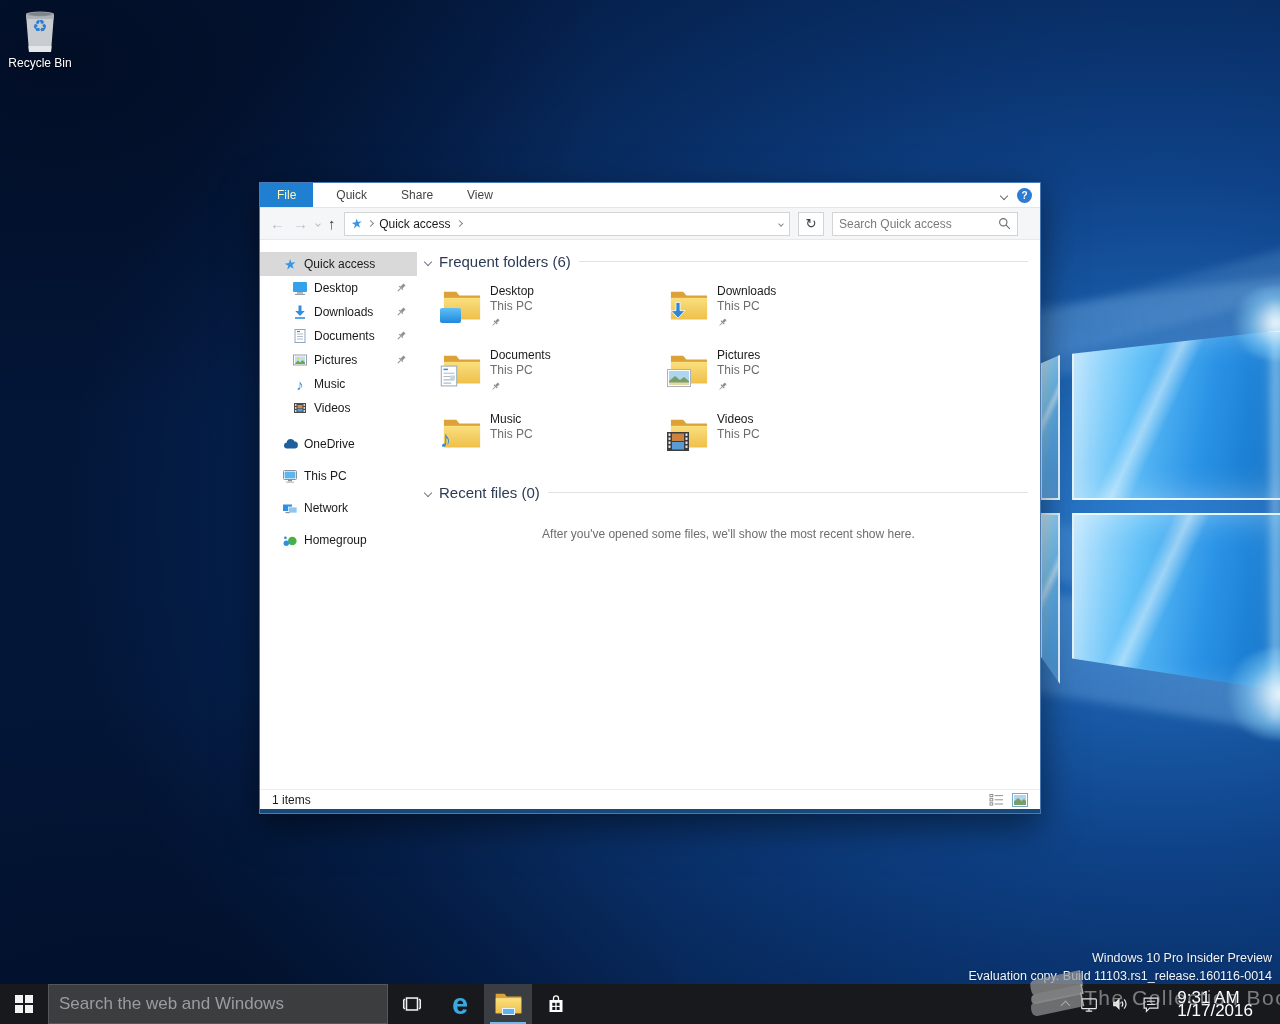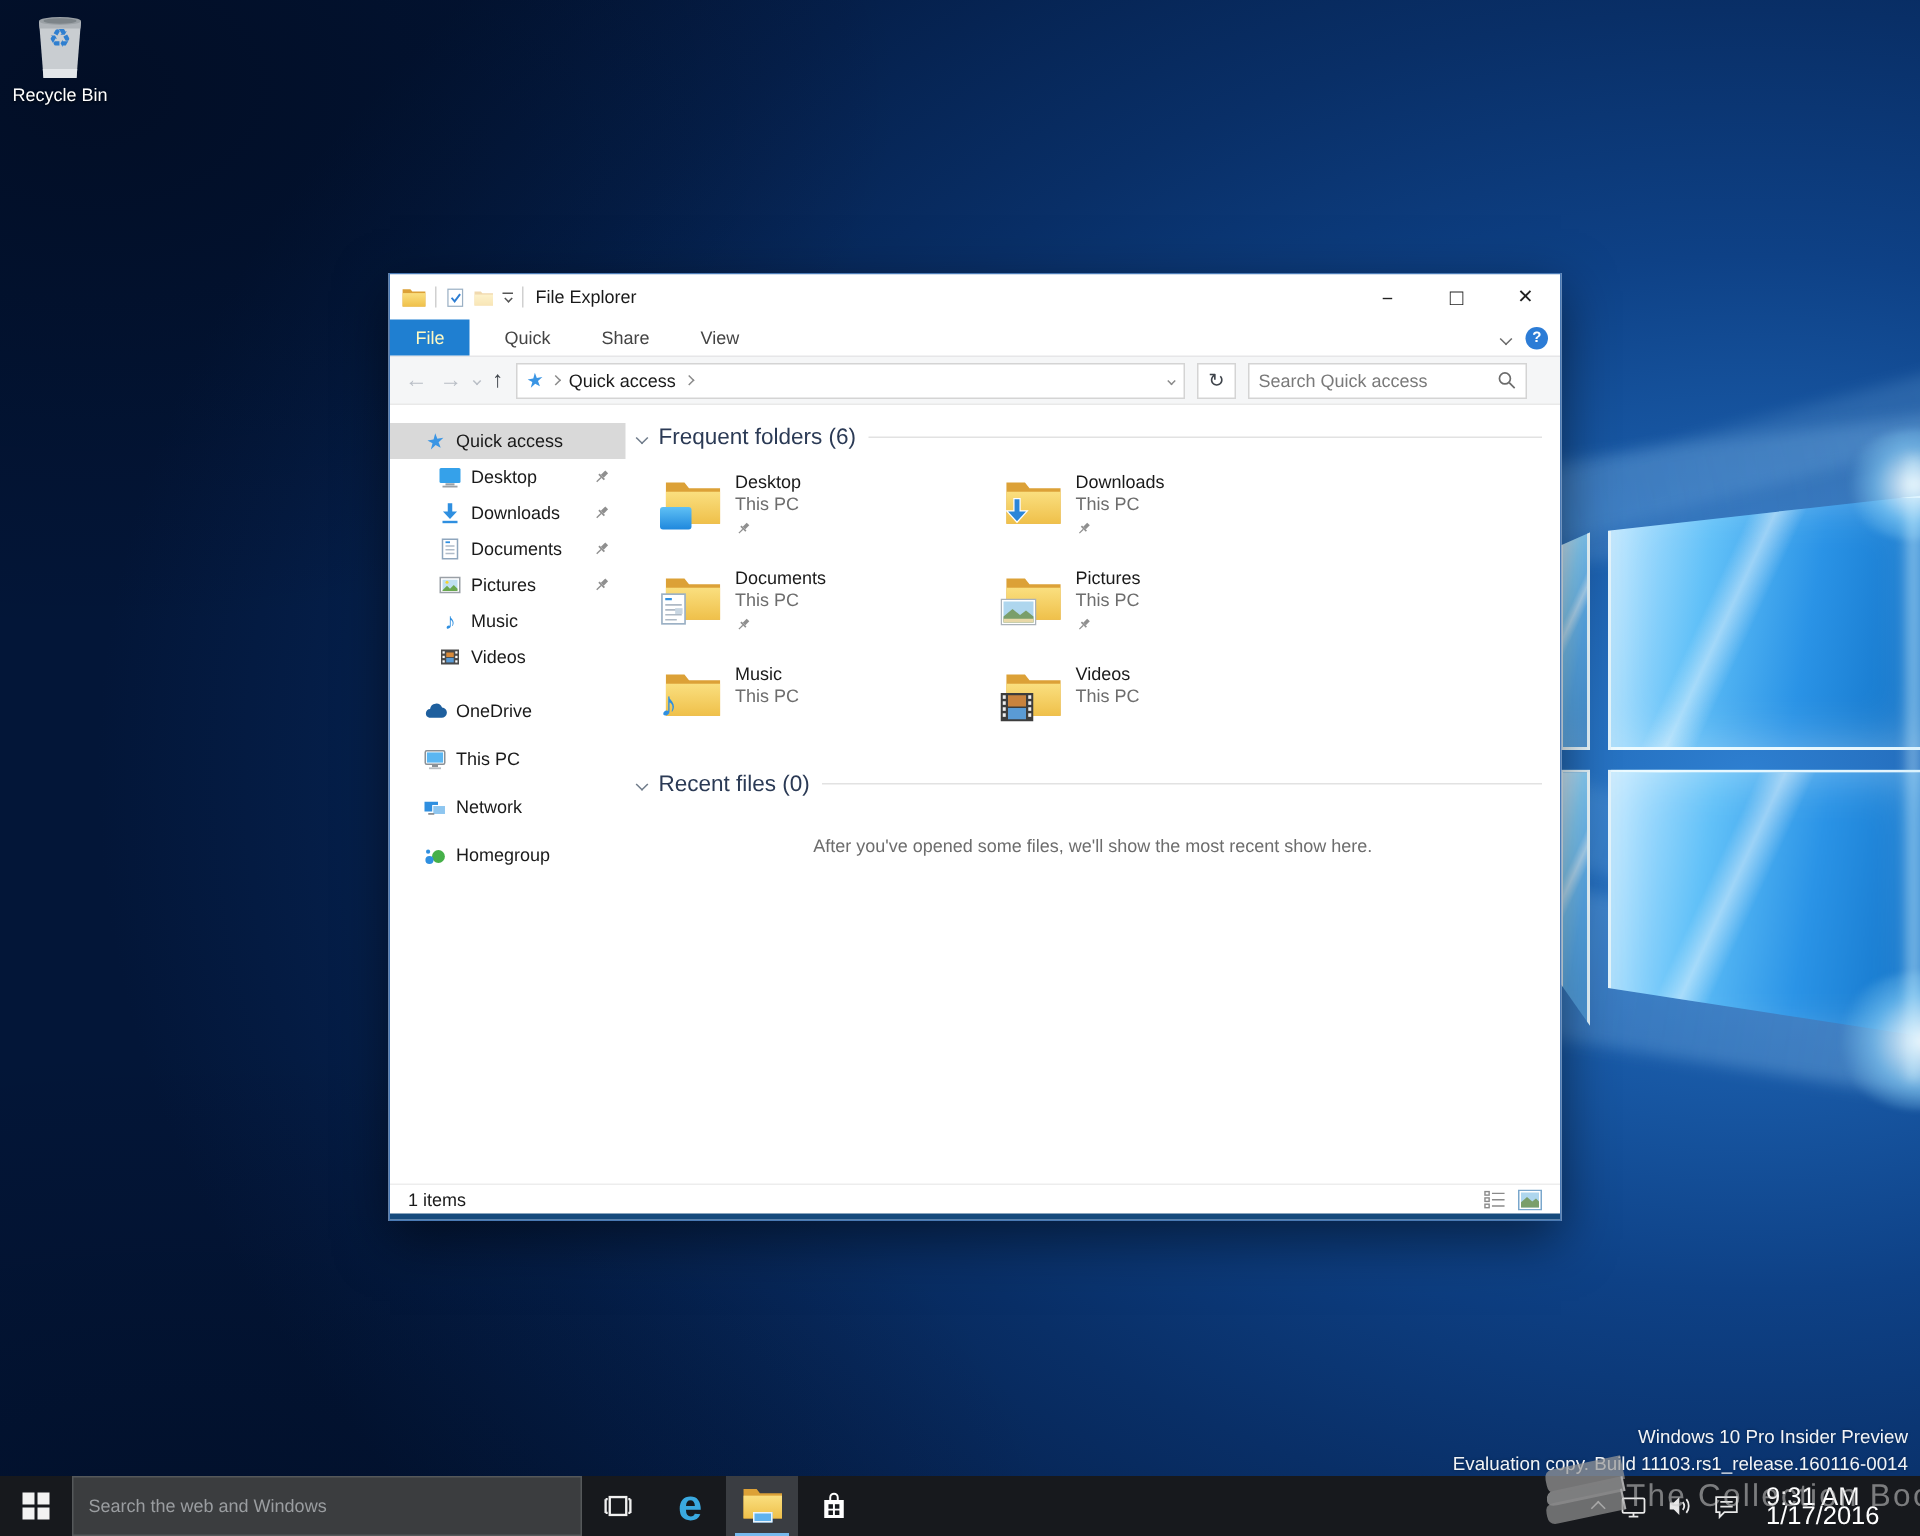--- a/index.html
+++ b/index.html
@@ -108,21 +108,21 @@
   .statusbar { height:20px; display:flex; align-items:center; padding:0 12px; font-size:12px; color:#1a1a1a; border-top:1px solid #ededed; flex:0 0 auto; }
   .statusbar .views { margin-left:auto; display:flex; gap:8px; align-items:center; }
   .accent { height:4px; background:#164a7c; flex:0 0 auto; }
 
   
   .taskbar { position:absolute; left:0; bottom:0; width:1280px; height:40px; background:#17191d; z-index:10; display:flex; align-items:stretch; }
   .tb-start { width:48px; display:flex; align-items:center; justify-content:center; }
   .winlogo { display:grid; grid-template-columns:8px 8px; grid-template-rows:8px 8px; gap:1.5px; }
   .winlogo span { background:#f2f2f2; }
   .tb-search { width:340px; background:#3b3d3f; border:1px solid #55585a; display:flex; align-items:center; padding:0 10px; }
-  .tb-search input { flex:1; background:transparent; border:none; outline:none; color:#c8c8c8; font-size:12px; font-family:inherit; }
+  .tb-search input { flex:1; background:transparent; border:none; outline:none; color:#c8c8c8; font-size:17px; font-family:inherit; }
   .tb-search input::placeholder { color:#9a9da0; }
   .tb-btn { width:48px; display:flex; align-items:center; justify-content:center; position:relative; }
   .tb-btn.active { background:#3a3d42; }
   .tb-btn.active::after { content:''; position:absolute; left:6px; right:6px; bottom:0; height:2px; background:#76b9ed; }
   .edge-e { color:#3aa9e0; font-size:29px; font-weight:bold; line-height:1; }
   .tray { margin-left:auto; display:flex; align-items:center; gap:9px; padding-right:4px; }
   .tray .chevup { width:7px; height:7px; border-right:1.5px solid #e8e8e8; border-bottom:1.5px solid #e8e8e8; transform:rotate(-135deg); margin-top:3px; }
   .clock { color:#fff; font-size:17px; line-height:13px; margin:16px 6px; }
   .showdesk { width:8px; border-left:1px solid #5a5a5a; }
 
@@ -184,46 +184,20 @@
     <div class="label">Recycle Bin</div>
   </div>
 
   <div class="build-mark">
     <div>Windows 10 Pro Insider Preview</div>
     <div>Evaluation copy. Build 11103.rs1_release.160116-0014</div>
   </div>
 
   <div class="window">
 
-    <div class="titlebar">
-      <div class="qat">
-        <svg width="16" height="14" viewBox="0 0 40 34">
-            <use href="#sym-folder"></use>
-          </svg>
-        <div class="vsep"></div>
-        <svg width="13" height="13" viewBox="0 0 16 16">
-          <rect x="2" y="1" width="12" height="14" fill="#fff" stroke="#9ab0c4"></rect>
-          <path d="M5 8 l2.5 3 L12 5" stroke="#2e7ed3" stroke-width="1.6" fill="none"></path>
-        </svg>
-        <svg width="13" height="13" viewBox="0 0 40 34" style="opacity:.4">
-            <use href="#sym-folder"></use>
-          </svg>
-        <div class="qat-caret">
-          <div class="line"></div>
-            <span class="chev down tiny" style="border-color:#555"></span>
-        </div>
-        <div class="vsep"></div>
-      </div>
-      <span class="win-title">File Explorer</span>
-      <div class="controls">
-        <div class="ctl">−</div>
-        <div class="ctl max">□</div>
-        <div class="ctl">✕</div>
-      </div>
-    </div>
 
     <div class="tabsrow">
       <div class="tab file">File</div>
       <div class="tab">Quick</div>
       <div class="tab">Share</div>
       <div class="tab">View</div>
       <div class="ribbon-right">
         <span class="chev down" style="border-color:#6a6a6a"></span>
         <div class="help-circle">?</div>
       </div>

